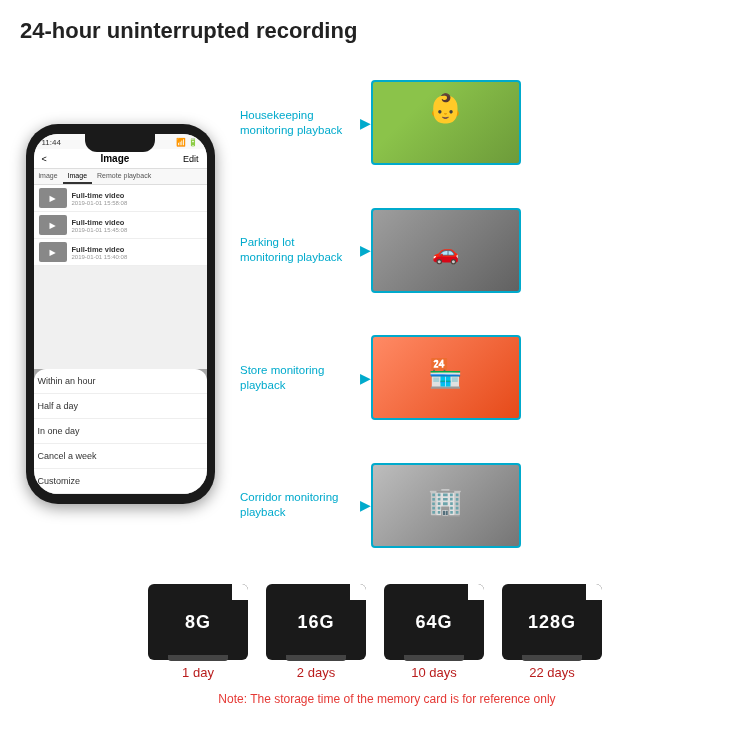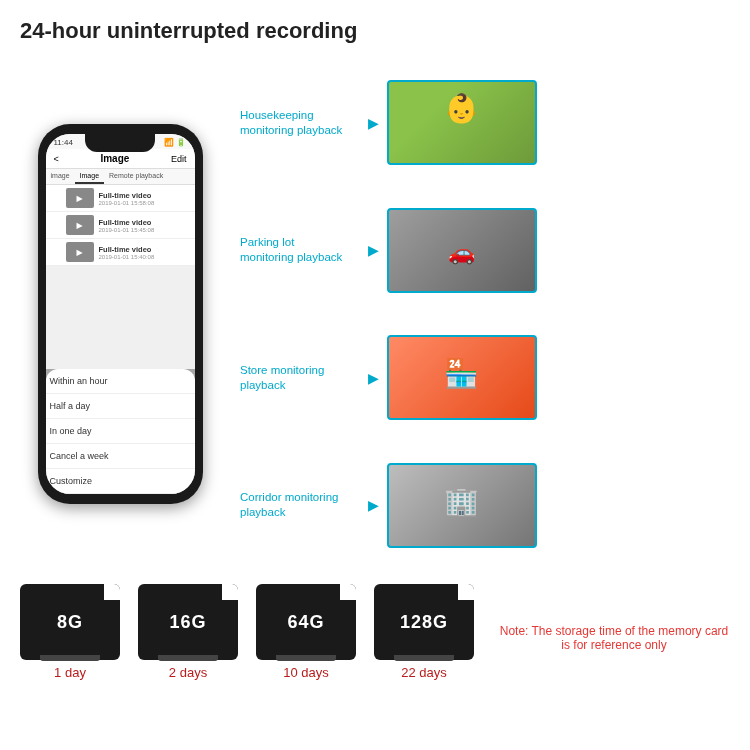--- a/index.html
+++ b/index.html
@@ -32,21 +32,21 @@
     
     .phone-section {
       width: 220px;
       flex-shrink: 0;
       display: flex;
       align-items: center;
       justify-content: center;
     }
 
     .phone-outer {
-      width: 165px;
+      width: 189px;
       height: 380px;
       background: #1a1a1a;
       border-radius: 32px;
       padding: 10px 8px;
       box-shadow: 0 4px 15px rgba(0,0,0,0.4);
       position: relative;
     }
 
     .phone-notch {
       width: 70px;
@@ -107,21 +107,21 @@
     }
 
     .phone-tabs span.active {
       color: #000;
       border-bottom: 2px solid #333;
     }
 
     .video-item {
       display: flex;
       align-items: center;
-      padding: 3px 20px;
+      padding: 3px 5px;
       border-bottom: 1px solid #eee;
       background: #fff;
     }
 
     .video-thumb {
       width: 28px;
       height: 20px;
       background: #888;
       border-radius: 2px;
       margin-right: 5px;
@@ -193,21 +193,21 @@
       flex: 1;
       display: flex;
       flex-direction: column;
       justify-content: space-around;
       padding: 5px 0;
     }
 
     .monitoring-row {
       display: flex;
       align-items: center;
-      gap: 8px;
+      gap: 0;
     }
 
     .monitoring-label {
       color: #00aacc;
       font-size: 11.5px;
       line-height: 1.3;
       width: 120px;
       flex-shrink: 0;
     }
 
@@ -275,20 +275,21 @@
     }
 
     .arrow-indicator {
       color: #00aacc;
       font-size: 14px;
     }
 
     
     .sdcard-section {
       display: flex;
+      flex-direction: column;
       align-items: center;
       padding: 10px 20px 5px;
     }
 
     .sdcard-row {
       display: flex;
       justify-content: center;
       gap: 18px;
       margin-bottom: 8px;
     }

